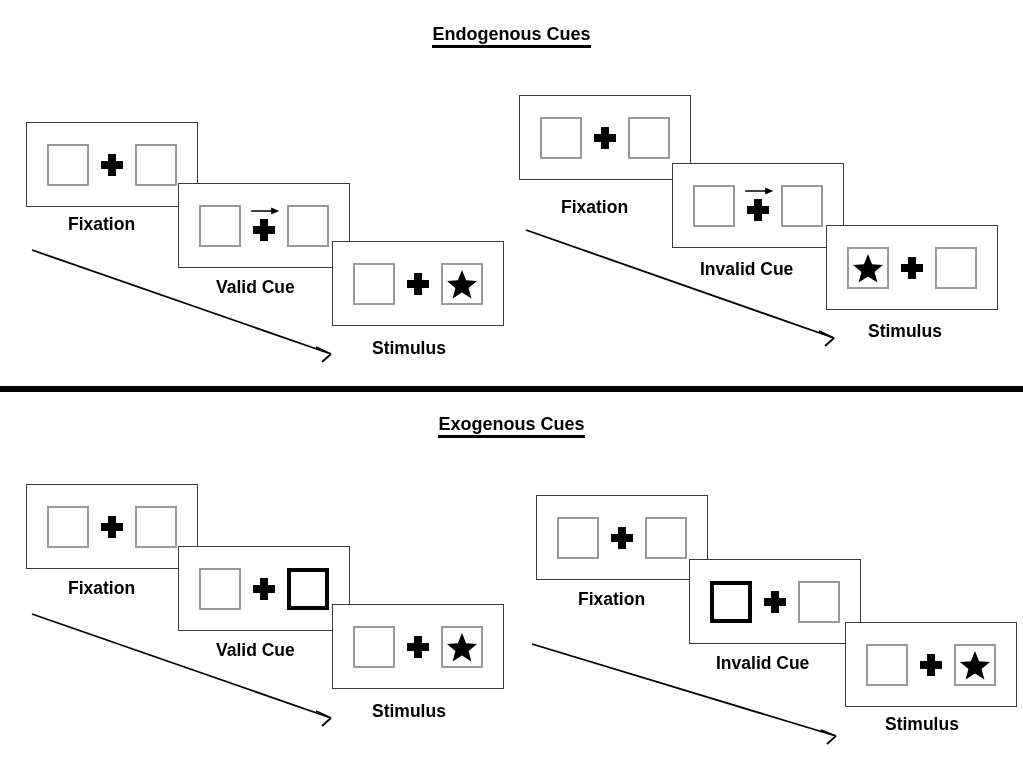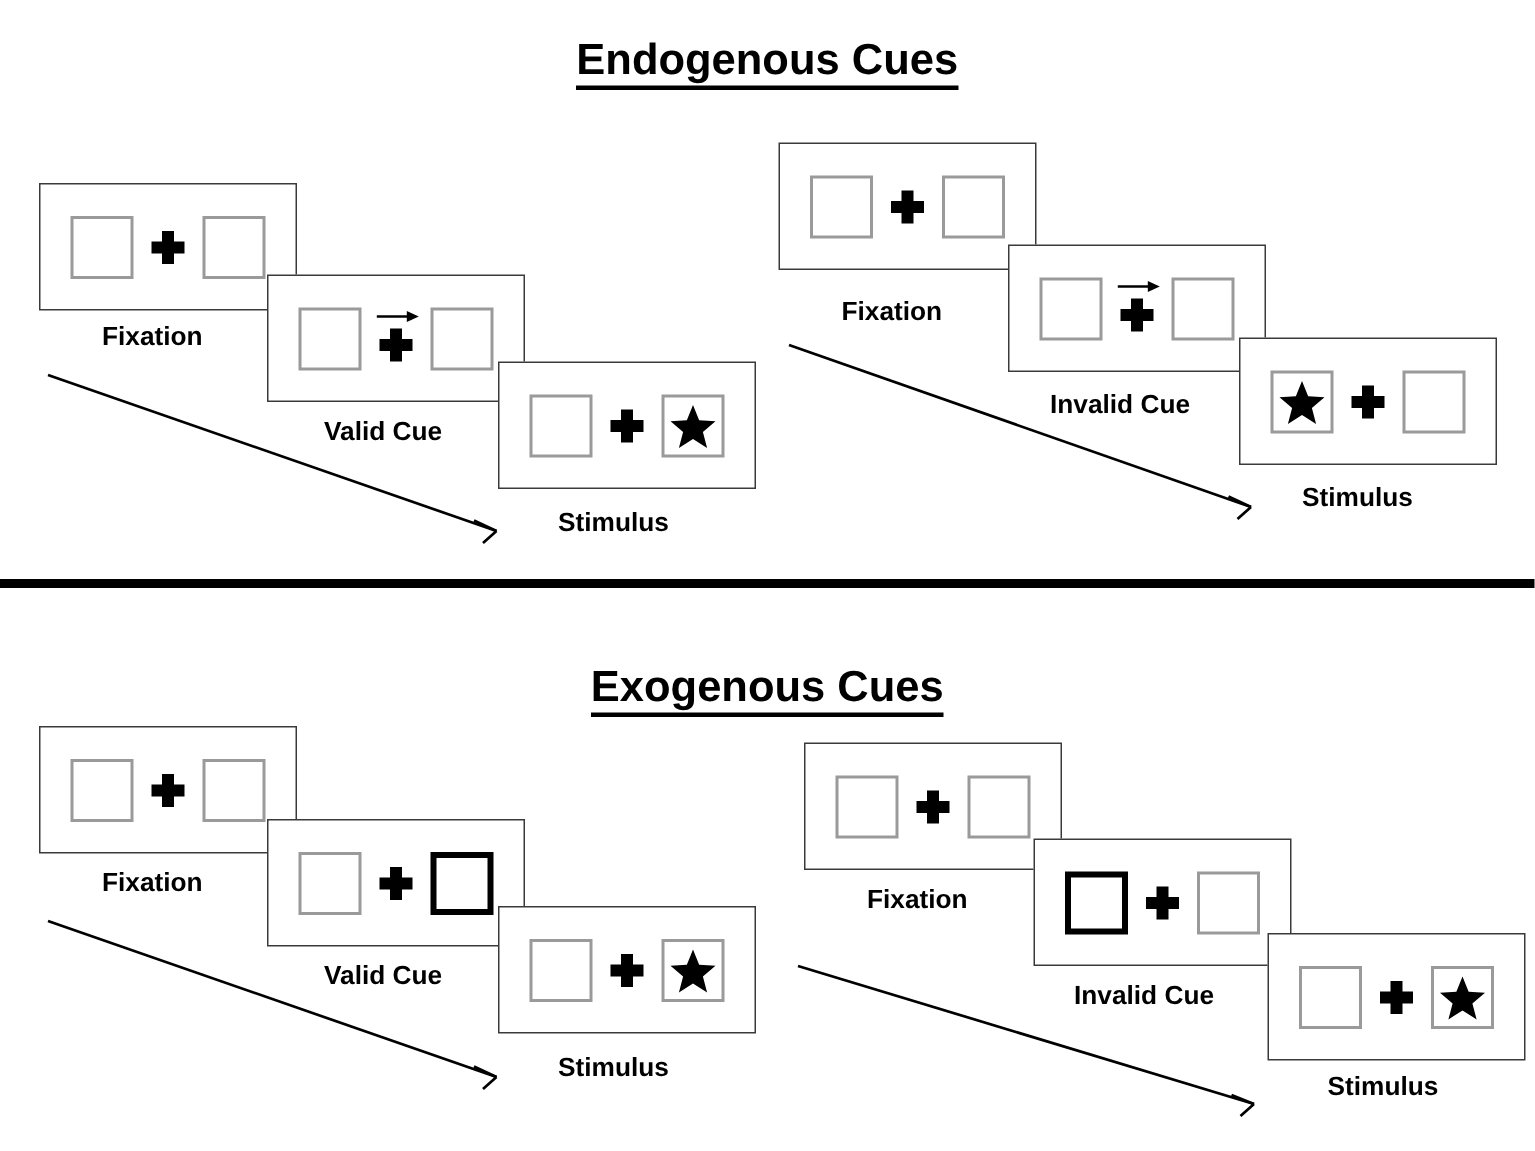--- a/index.html
+++ b/index.html
@@ -15,21 +15,21 @@
     font-family: "Liberation Sans", sans-serif;
     color: #000000;
   }
 
   
   .section-title {
     position: absolute;
     width: 100%;
     left: 0;
     text-align: center;
-    font-size: 29px;
+    font-size: 18px;
     font-weight: bold;
     letter-spacing: 0px;
     color: #000;
   }
   .section-title span.ttl {
     border-bottom: 3px solid #000;
     padding-bottom: 1px;
   }
 
   
@@ -226,21 +226,21 @@
         <div class="plus"></div>
       </div>
       <div class="pbox"></div>
     </div>
   </div>
   <div class="stage-label" style="left:868px; top:321px;">Stimulus</div>
 </div>
 
 <div class="divider" style="top:386px;"></div>
 
-<div class="section-title" style="top:442px;">
+<div class="section-title" style="top:414px;">
   <span class="ttl">Exogenous Cues</span>
 </div>
 
 <div class="sequence">
 
   <svg class="time-arrow" style="left:28px; top:608px; width:320px; height:125px;" viewBox="0 0 320 125">
     <line x1="4" y1="6" x2="303" y2="110" stroke="#000" stroke-width="1.8"></line>
     <path d="M303,110 L288,103 M303,110 L294,118" stroke="#000" stroke-width="1.8" fill="none"></path>
   </svg>
 

